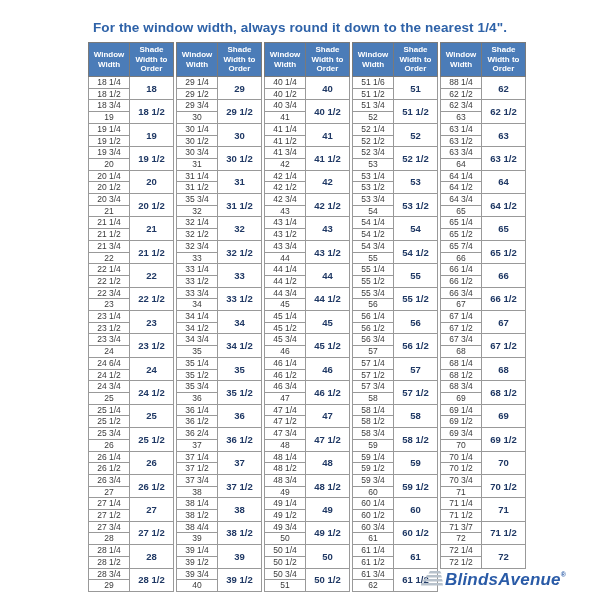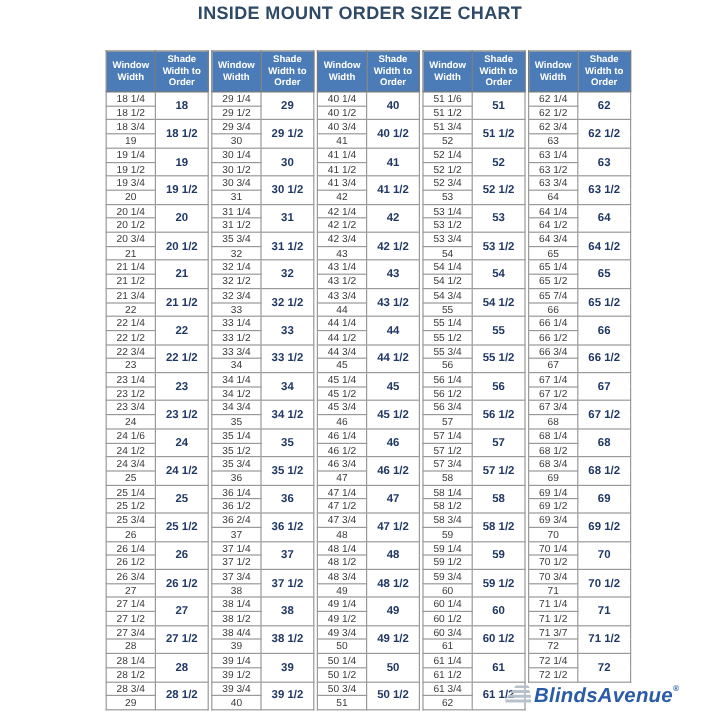--- a/index.html
+++ b/index.html
@@ -29,21 +29,21 @@
          color:var(--logo-blue,#2A5BA7);}
   .logo .awning{margin:1px 2px 0 0;}
   .logo-text{font-size:17px;font-weight:bold;font-style:italic;letter-spacing:.2px;
          line-height:20px;white-space:nowrap;}
   .logo sup{font-size:7px;font-style:normal;vertical-align:top;line-height:10px;}
 </style>
 </head>
 <body>
 
 <div class="page">
-  <div class="title">INSIDE MOUNT ORDER SIZE CHART</div>
+  <div class="subtitle">For the window width, always round it down to the nearest 1/4".</div>
 
   <div class="chart">
       <table class="pair">
         <colgroup>
           <col style="width: 41px;">
           <col style="width: 44px;">
         </colgroup>
         <tbody>
           <tr>
             <th>Window Width</th>
@@ -127,21 +127,21 @@
             <td class="win">23 1/2</td>
           </tr>
           <tr>
             <td class="win alt">23 3/4</td>
             <td class="shade alt" rowspan="2">23 1/2</td>
           </tr>
           <tr>
             <td class="win alt">24</td>
           </tr>
           <tr>
-            <td class="win">24 1/6</td>
+            <td class="win">24 6/4</td>
             <td class="shade" rowspan="2">24</td>
           </tr>
           <tr>
             <td class="win">24 1/2</td>
           </tr>
           <tr>
             <td class="win alt">24 3/4</td>
             <td class="shade alt" rowspan="2">24 1/2</td>
           </tr>
           <tr>
@@ -707,21 +707,21 @@
         <colgroup>
           <col style="width: 41px;">
           <col style="width: 44px;">
         </colgroup>
         <tbody>
           <tr>
             <th>Window Width</th>
             <th>Shade Width to Order</th>
           </tr>
           <tr>
-            <td class="win">62 1/4</td>
+            <td class="win">88 1/4</td>
             <td class="shade" rowspan="2">62</td>
           </tr>
           <tr>
             <td class="win">62 1/2</td>
           </tr>
           <tr>
             <td class="win alt">62 3/4</td>
             <td class="shade alt" rowspan="2">62 1/2</td>
           </tr>
           <tr>

